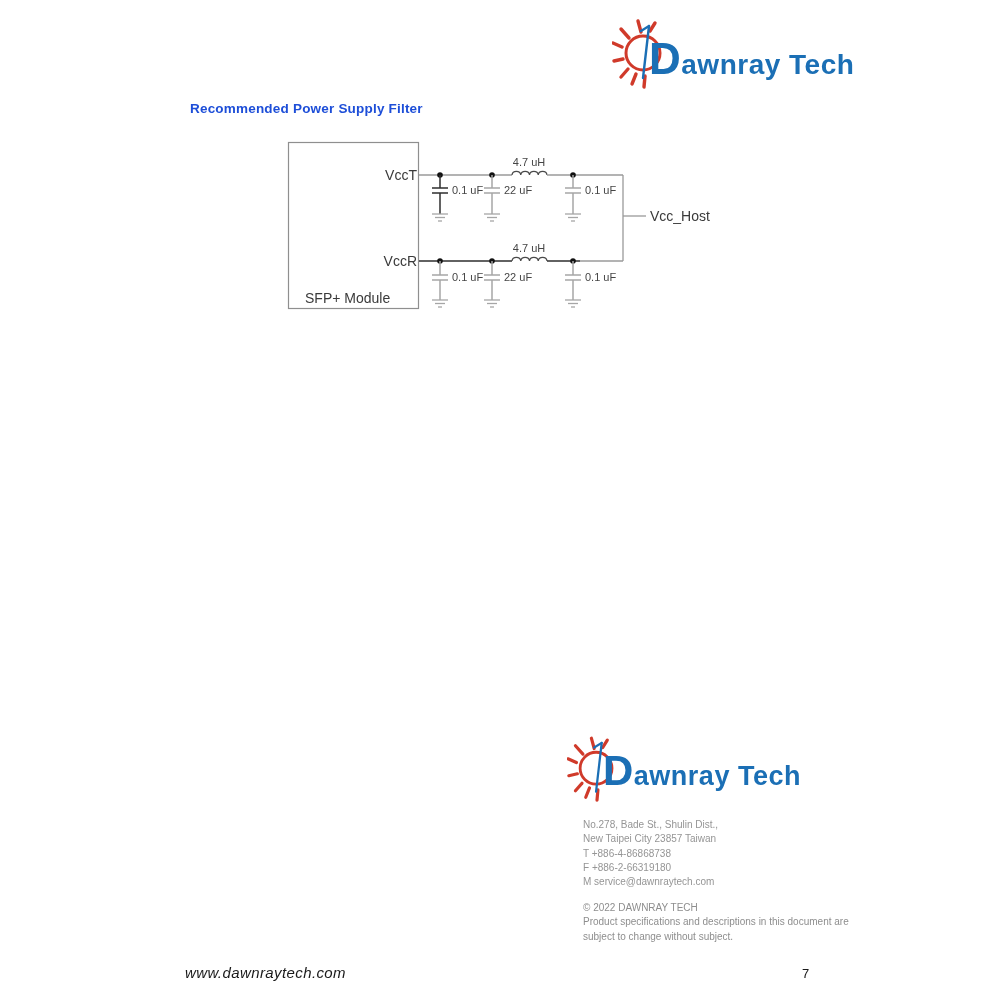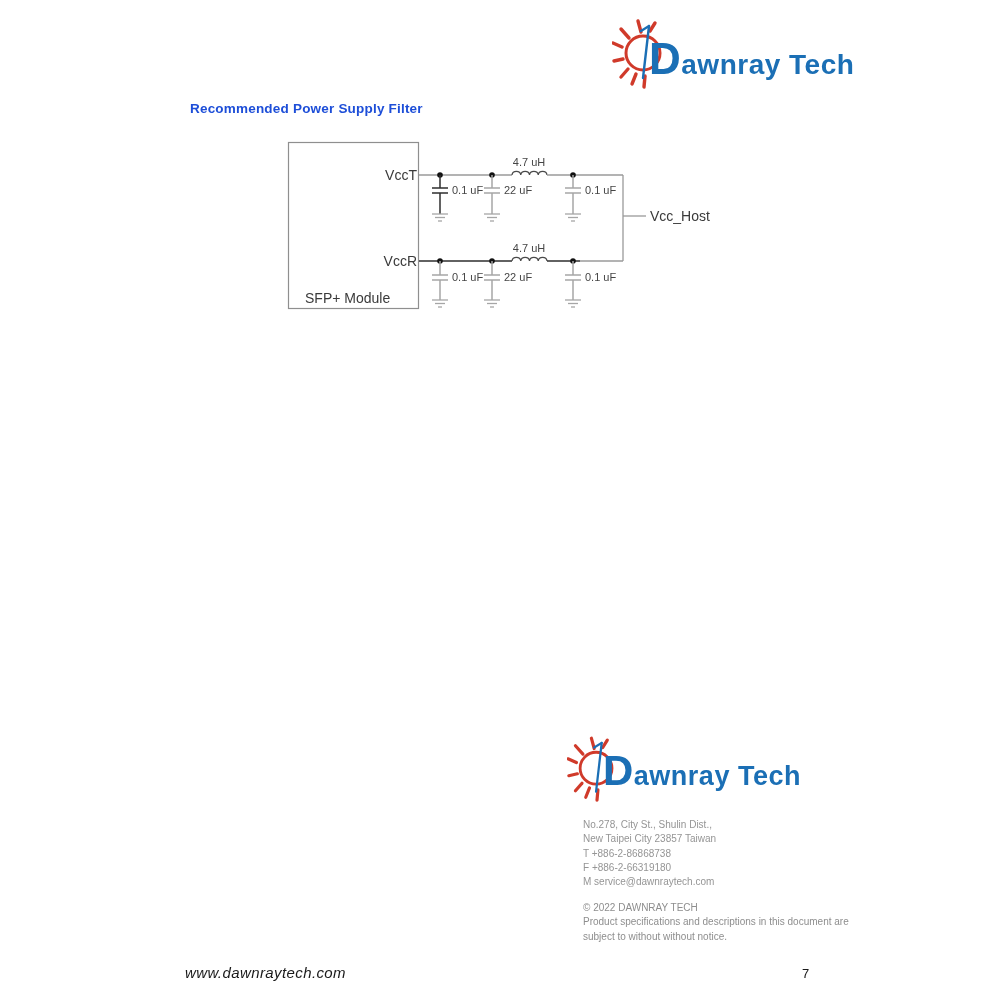--- a/index.html
+++ b/index.html
@@ -196,29 +196,29 @@
       <circle cx="31" cy="37" r="17" fill="none" stroke="#d03a2a" stroke-width="3"></circle>
       <g stroke="#1b6fb5" stroke-width="2.4" stroke-linecap="round">
         <line x1="37" y1="10" x2="31" y2="62"></line>
         <line x1="37" y1="10" x2="29" y2="15"></line>
       </g>
     </svg>
     <div class="abs logo-text small" style="left:36px;top:16px;">Dawnray Tech</div>
   </div>
 
   <div class="abs contact">
-    <div>No.278, City St., Shulin Dist.,</div>
+    <div>No.278, Bade St., Shulin Dist.,</div>
     <div>New Taipei City 23857 Taiwan</div>
-    <div>T +886-2-86868738</div>
+    <div>T +886-4-86868738</div>
     <div>F +886-2-66319180</div>
     <div>M service@dawnraytech.com</div>
   </div>
 
   <div class="abs legal">
     <div>© 2022 DAWNRAY TECH</div>
     <div>Product specifications and descriptions in this document are</div>
-    <div>subject to without without notice.</div>
+    <div>subject to change without subject.</div>
   </div>
 
   <div class="abs site">www.dawnraytech.com</div>
   <div class="abs pagenum">7</div>
 
 </div>
 
 </body></html>

